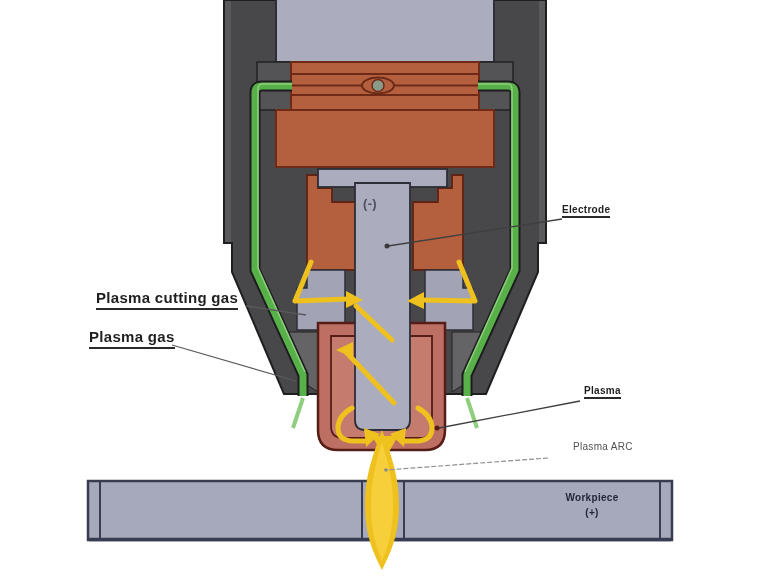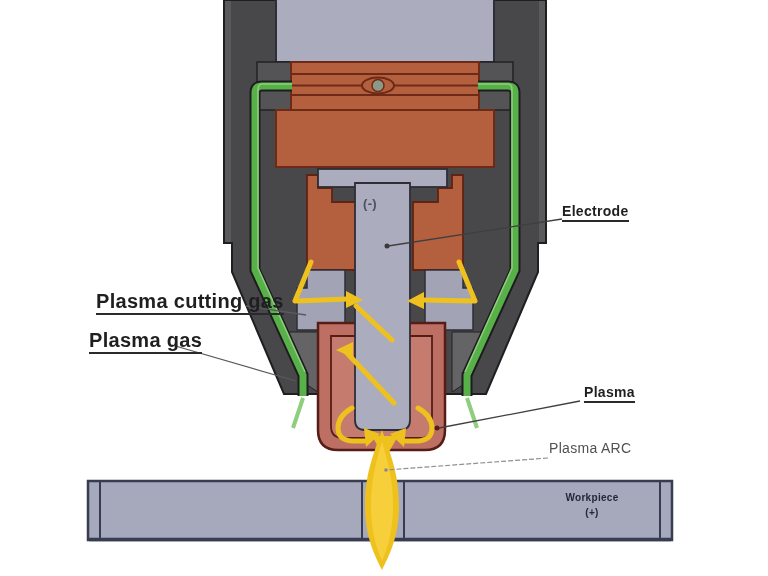--- a/index.html
+++ b/index.html
@@ -9,24 +9,24 @@
     --nozzle-outer:#bd6f64; --nozzle-inner:#c67b6f; --nozzle-line:#551d16;
     --green:#58b148; --green-pale:#8fce7e; --green-dark:#1d1d20;
     --yellow:#eec11f; --yellow-light:#f6cf3a;
     --workpiece:#a6a8bb; --workpiece-line:#383c50;
     --text-dark:#1f1f21; --text-gray:#515154; --leader:#5a5a5c;
   }
   html,body{margin:0;padding:0;background:#ffffff;}
   #stage{position:relative;width:768px;height:576px;background:#ffffff;overflow:hidden;
          font-family:"Liberation Sans", sans-serif;}
   #stage svg{position:absolute;left:0;top:0;}
-  .lbl{position:absolute;color:var(--text-dark);font-weight:bold;font-size:20px;
+  .lbl{position:absolute;color:var(--text-dark);font-weight:bold;font-size:15px;
        letter-spacing:0.3px;white-space:nowrap;line-height:1.1;}
   .lbl.underline{border-bottom:2px solid #2a2a2c;padding-bottom:1px;}
-  .lbl.small{font-size:14px;}
+  .lbl.small{font-size:10px;}
   .lbl.plain{font-weight:normal;color:var(--text-gray);border-bottom:none;}
   .lbl.polarity{font-size:13px;color:#4e5062;}
   #workpiece-label{position:absolute;left:540px;top:490px;width:104px;text-align:center;
        font-weight:bold;font-size:10px;color:#24263a;line-height:15px;letter-spacing:0.3px;}
 </style>
 </head>
 <body>
 
 <div id="stage">
 
@@ -129,21 +129,21 @@
   </svg>
 
   <div class="lbl underline" style="left:96px;top:290px">Plasma cutting gas</div>
 
   <div class="lbl underline" style="left:89px;top:329px">Plasma gas</div>
 
   <div class="lbl underline small" style="left:562px;top:204px">Electrode</div>
 
   <div class="lbl underline small" style="left:584px;top:385px">Plasma</div>
 
-  <div class="lbl plain small" style="left:549px;top:441px">Plasma ARC</div>
+  <div class="lbl plain small" style="left:573px;top:441px">Plasma ARC</div>
 
   <div class="lbl polarity" style="left:363px;top:197px">(-)</div>
 
   <div id="workpiece-label">
     <span>Workpiece</span><br>
     <span>(+)</span>
   </div>
 
 </div>
 

